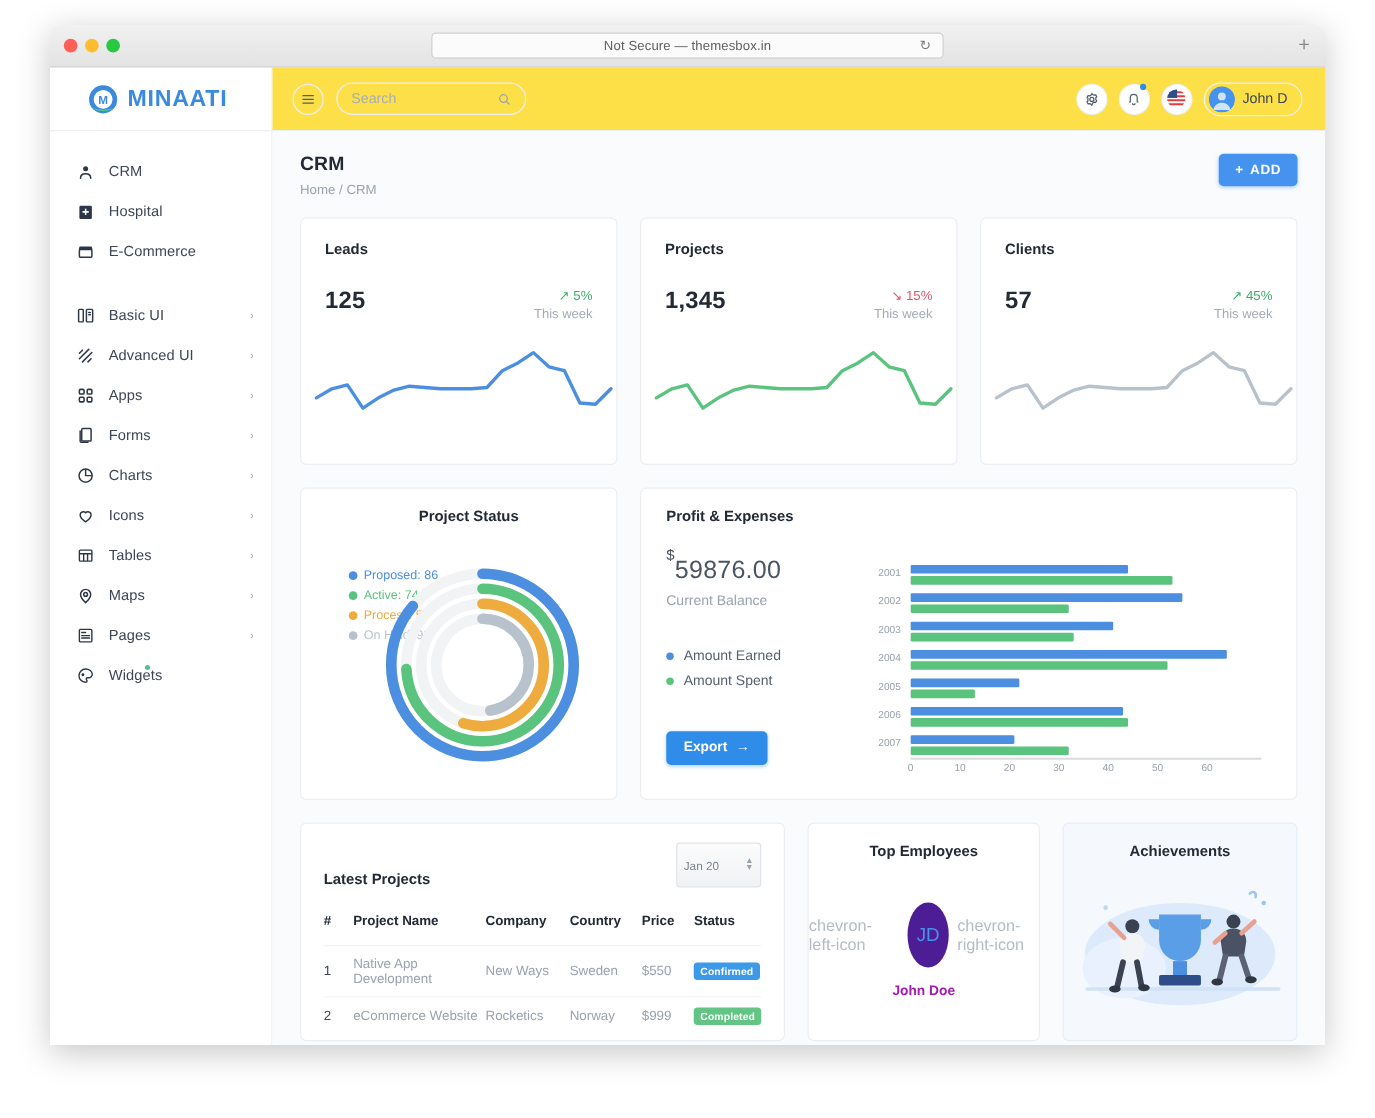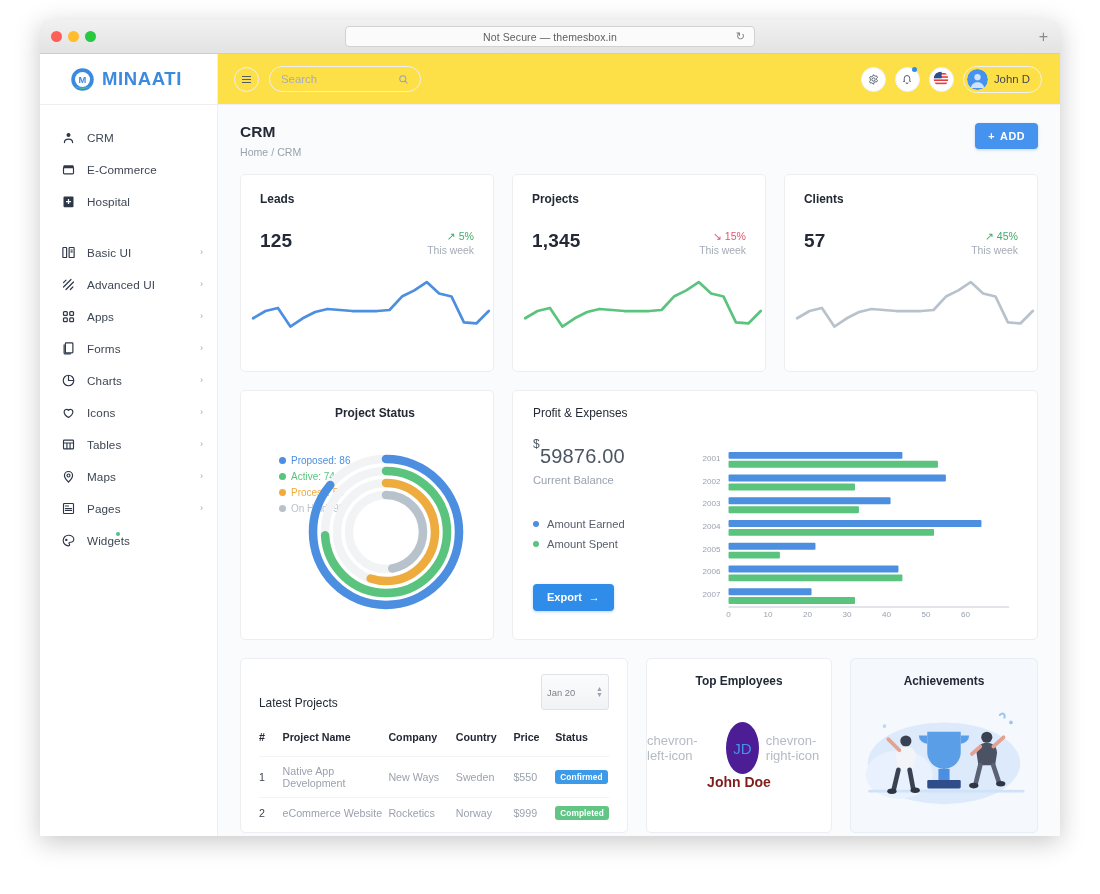--- a/index.html
+++ b/index.html
@@ -145,21 +145,21 @@
   
   .pstatus { width: 254px; flex: 0 0 254px; height: 250px; padding: 15px 0 0 16px; }
   .card-title-c { font-size: 11.9px; font-weight: 700; color: #232a35; text-align: center; }
   .pstatus-body { position: relative; height: 215px; }
   .legend { position: absolute; left: 22px; top: 35px; }
   .legend-item { display: flex; align-items: center; gap: 5px; font-size: 10px; margin-bottom: 5px; white-space: nowrap; }
   .legend-dot { width: 7px; height: 7px; border-radius: 50%; flex: 0 0 7px; }
   .radial { position: absolute; left: 46px; top: 22px; }
 
   .profit { flex: 1; height: 250px; padding: 15px 20px 0 20px; }
-  .card-title-l { font-size: 11.9px; font-weight: 400; color: #232a35; }
+  .card-title-l { font-size: 11.9px; font-weight: 700; color: #232a35; }
   .profit-body { display: flex; margin-top: 24px; }
   .profit-left { width: 150px; flex: 0 0 150px; }
   .balance { font-size: 20px; font-weight: 400; color: #4c5563; letter-spacing: .2px; }
   .balance sup { font-size: 12px; top: -.55em; position: relative; }
   .balance-lbl { font-size: 11.2px; color: #9aa2ae; margin-top: 6px; }
   .p-legend { margin-top: 32px; }
   .p-legend .li { display: flex; align-items: center; gap: 8px; font-size: 11.2px; color: #58606e; margin-bottom: 8px; }
   .p-legend .li i { width: 6px; height: 6px; border-radius: 50%; display: block; flex: 0 0 6px; }
   .export-btn {
     margin-top: 26px; background: #2f8ce8; color: #fff; border: none; border-radius: 4px;
@@ -194,21 +194,21 @@
   .b-confirmed { background: #3d9ae8; } .b-completed { background: #63c585; }
 
   .employees { width: 186px; flex: 0 0 186px; height: 175px; padding: 15px 0 0 0; overflow: hidden; position: relative; }
   .emp-body { display: flex; align-items: center; justify-content: center; gap: 7px; margin-top: 34px; }
   .emp-arrow { color: #b4bbc5; font-size: 13px; cursor: pointer; }
   .emp-circle {
     width: 52px; height: 52px; border-radius: 50%; background: #4c1d95;
     display: flex; align-items: center; justify-content: center;
     font-size: 15px; color: #4593ee; font-weight: 400; margin-left: 12px;
   }
-  .emp-name { text-align: center; font-size: 14px; color: #7f1d1d; font-weight: 700; }
+  .emp-name { text-align: center; font-size: 11px; color: #a21caf; font-weight: 700; margin-top: 13px; }
 
   .achieve {
     flex: 1; height: 175px; padding: 15px 0 0 0; overflow: hidden;
     background: #f5f9fe; border-color: #e7eef7;
   }
   .achieve-art { width: 100%; height: 120px; margin-top: 6px; }
 </style>
 </head>
 <body>
 
@@ -242,32 +242,32 @@
 
       <nav class="nav">
         <div class="nav-item">
           <svg class="ico" viewBox="0 0 24 24" fill="none" stroke="currentColor" stroke-width="2">
               <circle cx="12" cy="8" r="3.2" fill="currentColor" stroke="none"></circle>
               <path d="M5.5 20c0-3.6 2.9-5.5 6.5-5.5s6.5 1.9 6.5 5.5" stroke-linecap="round"></path>
             </svg>
           <span class="lbl">CRM</span>
         </div>
         <div class="nav-item">
+          <svg class="ico" viewBox="0 0 24 24">
+              <rect x="4" y="4" width="16" height="17" rx="1.6" fill="currentColor"></rect>
+              <path d="M11 8h2v3h3v2h-3v3h-2v-3H8v-2h3V8Z" fill="#fff"></path>
+            </svg>
+          <span class="lbl">Hospital</span>
+        </div>
+        <div class="nav-item">
           <svg class="ico" viewBox="0 0 24 24" fill="none" stroke="currentColor" stroke-width="1.9">
               <path d="M3 9h18l-1.4-4H4.4L3 9Z" fill="currentColor" stroke="none"></path>
               <rect x="4" y="9" width="16" height="10" rx="1.4"></rect>
             </svg>
           <span class="lbl">E-Commerce</span>
-        </div>
-        <div class="nav-item">
-          <svg class="ico" viewBox="0 0 24 24">
-              <rect x="4" y="4" width="16" height="17" rx="1.6" fill="currentColor"></rect>
-              <path d="M11 8h2v3h3v2h-3v3h-2v-3H8v-2h3V8Z" fill="#fff"></path>
-            </svg>
-          <span class="lbl">Hospital</span>
         </div>
 
         <div class="nav-gap"></div>
 
         <div class="nav-item">
           <svg class="ico" viewBox="0 0 24 24" fill="none" stroke="currentColor" stroke-width="1.9">
               <rect x="3" y="4" width="6" height="16" rx="1"></rect>
               <rect x="13" y="4" width="8" height="16" rx="1"></rect>
               <path d="M16 8h2M16 11h2" stroke-linecap="round"></path>
             </svg>

